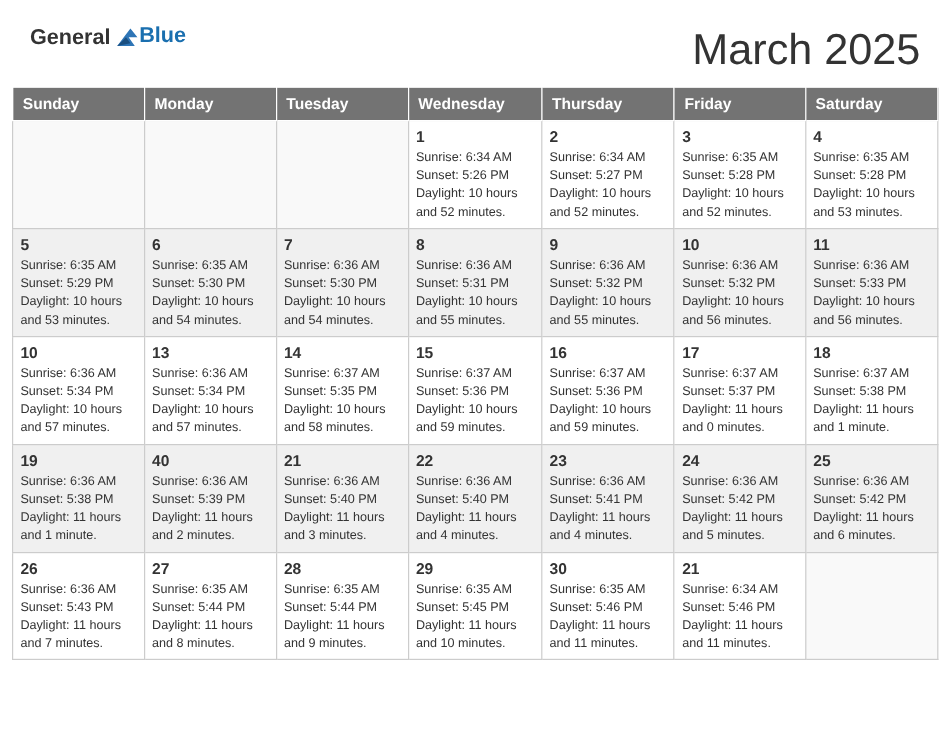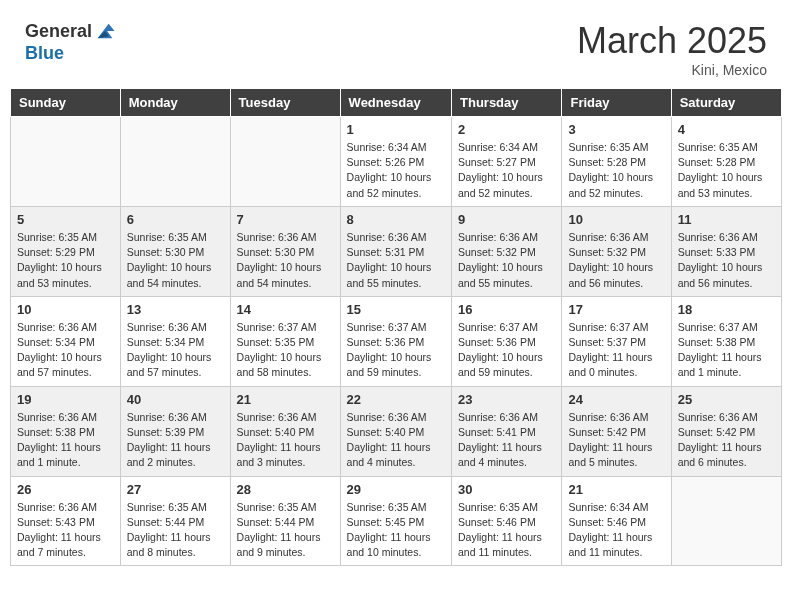--- a/index.html
+++ b/index.html
@@ -47,21 +47,21 @@
     .calendar-subtitle {
       font-size: 14px;
       color: #555;
     }
     .calendar {
       width: 100%;
       border-collapse: collapse;
       margin-top: 5px;
     }
     .calendar th {
-      background-color: #404040;
+      background-color: #737373;
       color: #fff;
       text-align: left;
       padding: 6px 8px;
       font-size: 13px;
       font-weight: bold;
       border: 1px solid #fff;
     }
     .calendar td {
       border: 1px solid #ccc;
       vertical-align: top;
@@ -88,34 +88,33 @@
     }
     .row-shade td {
       background-color: #f0f0f0;
     }
   </style>
 </head>
 <body>
 
 <div class="header">
   <div class="logo">
-    <div style="display:flex;flex-direction:column;line-height:1.1">
+    <div style="display:flex;flex-direction:row;line-height:1.1">
       <div style="display:flex;align-items:center;">
         <span class="logo-text-general">General</span>
         <svg class="logo-icon" viewBox="0 0 30 30">
           <polygon points="5,25 20,5 28,15 18,15 25,25" fill="#2e75b6"></polygon>
           <polygon points="5,25 15,15 20,22" fill="#1a4f80"></polygon>
         </svg>
       </div>
       <span class="logo-text-blue">Blue</span>
     </div>
   </div>
   <div class="title-block">
     <div class="calendar-title">March 2025</div>
-    <div class="calendar-subtitle">Kini, Mexico</div>
   </div>
 </div>
 
 <table class="calendar">
   <thead>
     <tr>
     <th>Sunday</th>
         <th>Monday</th>
         <th>Tuesday</th>
         <th>Wednesday</th>

